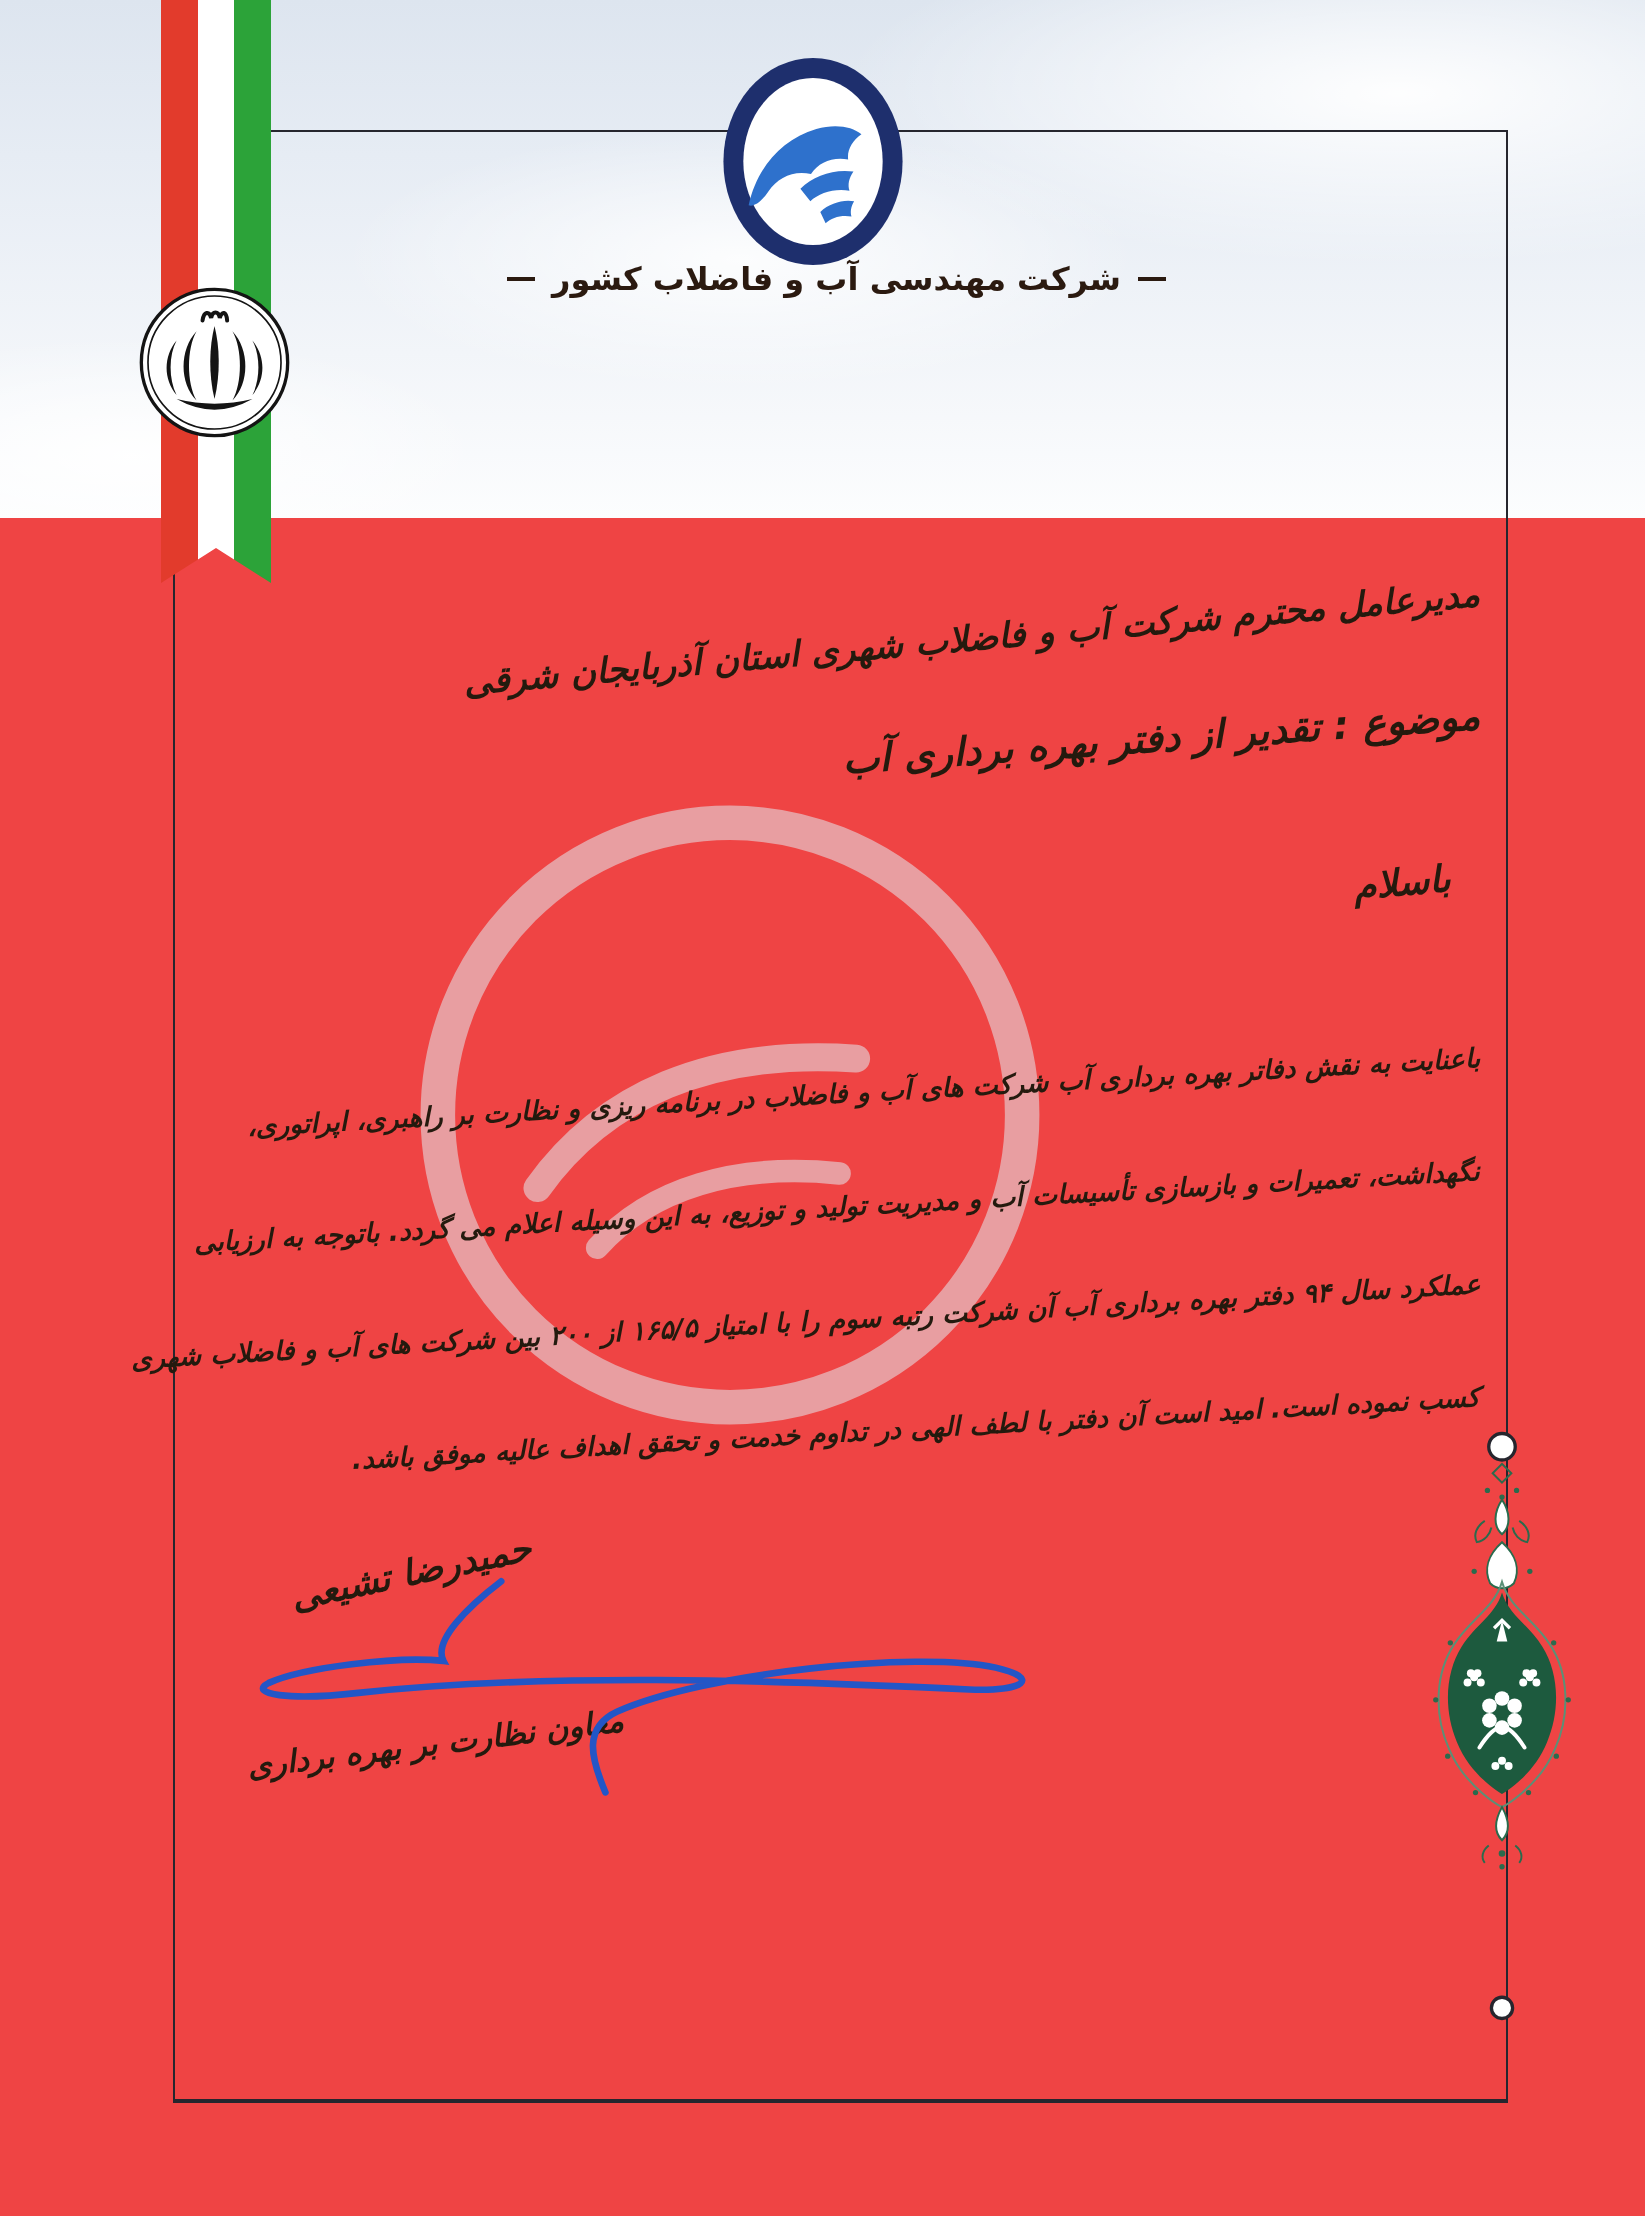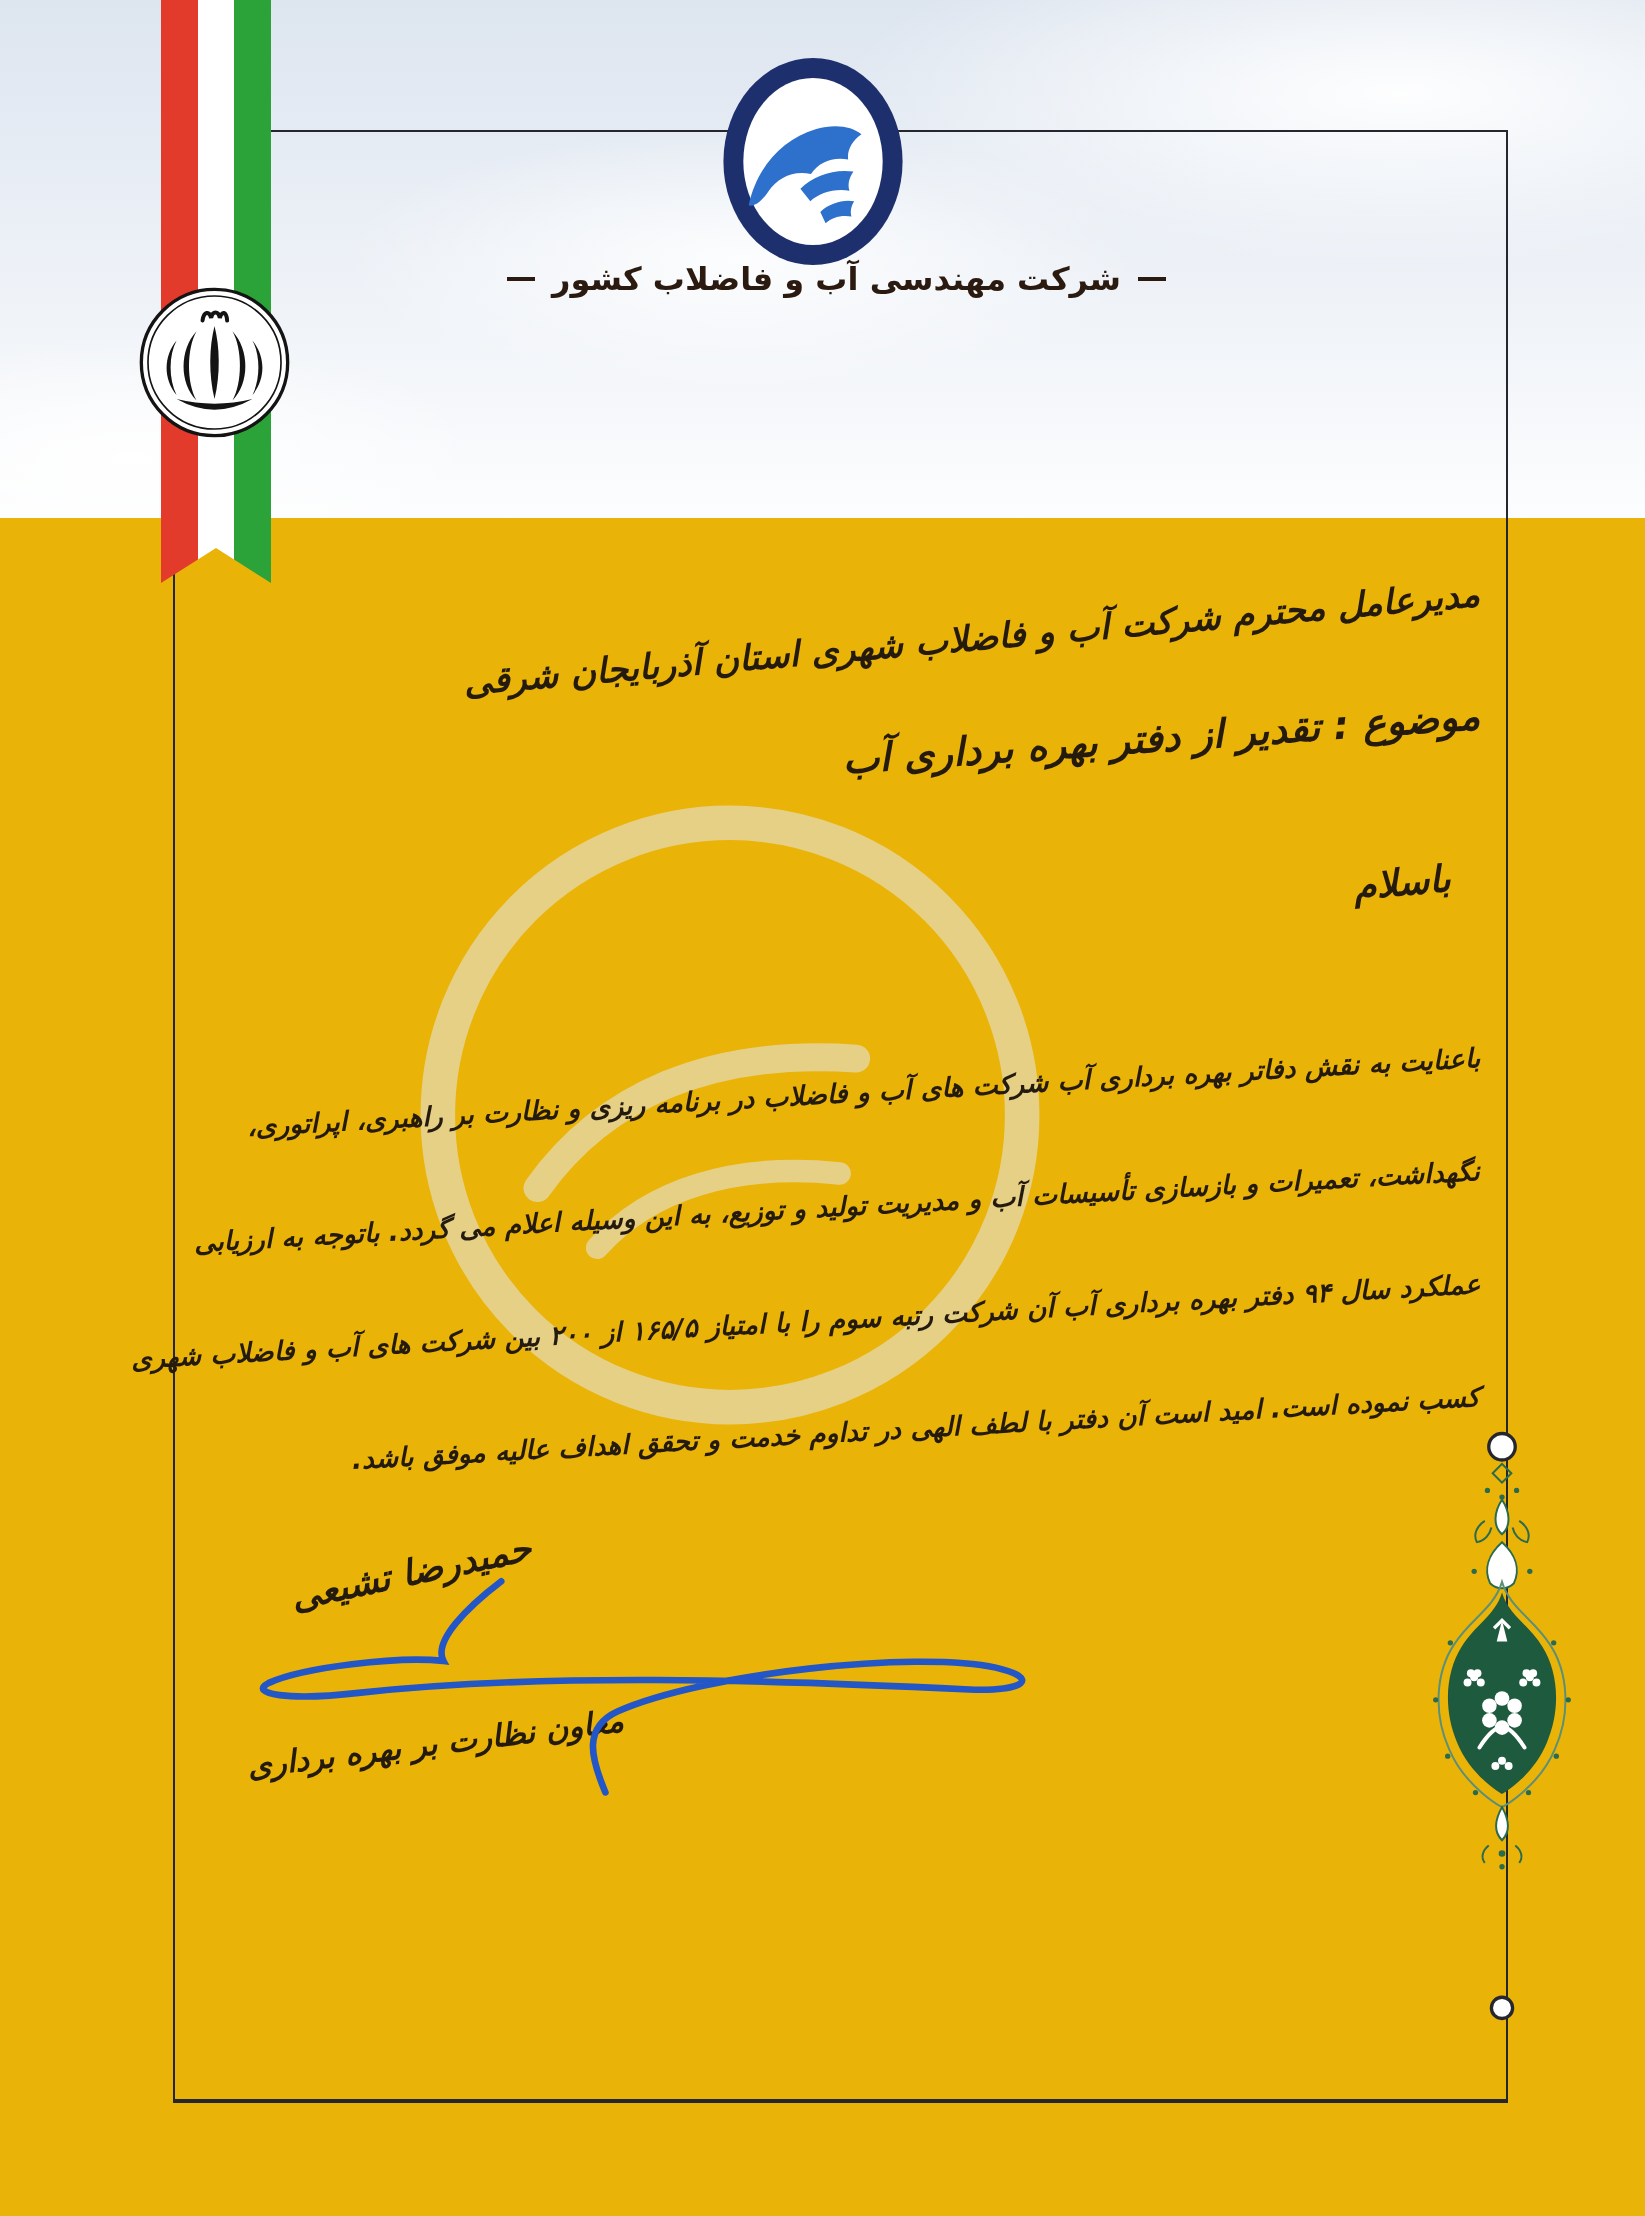--- a/index.html
+++ b/index.html
@@ -1,18 +1,18 @@
 <!DOCTYPE html>
 <html lang="fa" style="font-size:10.6px"><head>
 <meta charset="utf-8">
 <style>
   html,body { margin:0; padding:0; background:#ffffff; }
   .page {
     position:relative; width:1645px; height:2216px; overflow:hidden;
-    background:#eab308;
+    background:#ef4444;
     font-family:"DejaVu Sans", sans-serif;
   }
   
   .sky {
     position:absolute; left:0; top:0; width:100%; height:518px;
     background:
       radial-gradient(ellipse 598px 199px at 8% 88%, rgba(255,255,255,.95), rgba(255,255,255,0) 60%),
       radial-gradient(ellipse 863px 266px at 85% 18%, rgba(255,255,255,.95), rgba(255,255,255,0) 65%),
       radial-gradient(ellipse 664px 219px at 45% 50%, rgba(255,255,255,.85), rgba(255,255,255,0) 60%),
       linear-gradient(180deg,#dde5ef 0%, #e6ecf4 30%, #f2f5f9 68%, #fcfdfe 100%);

